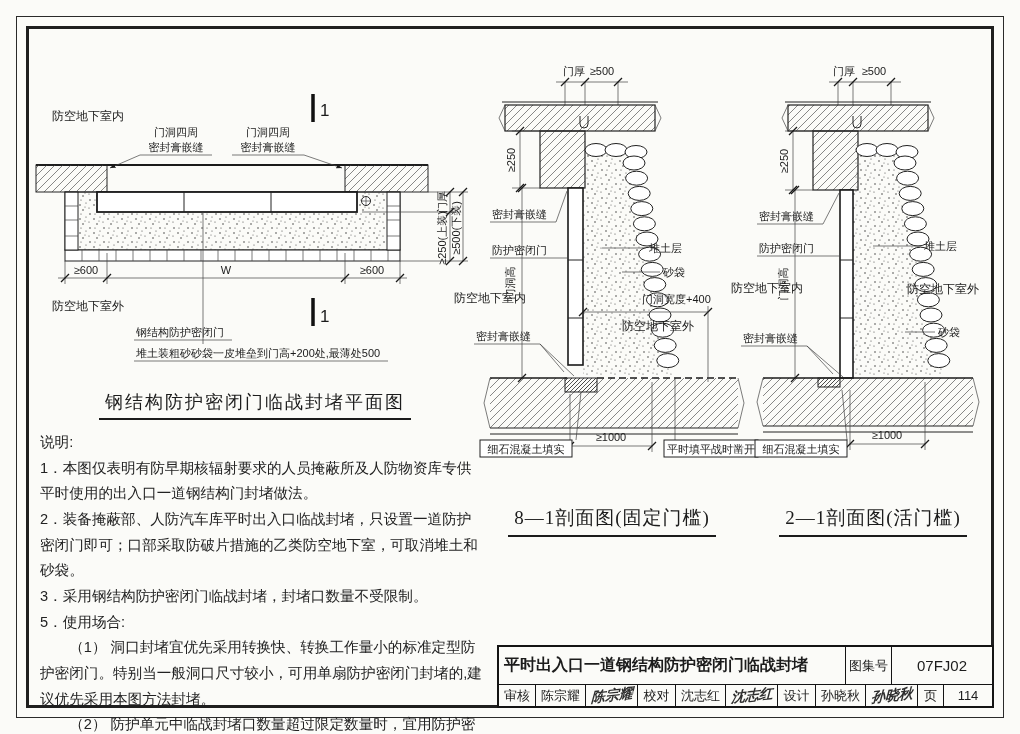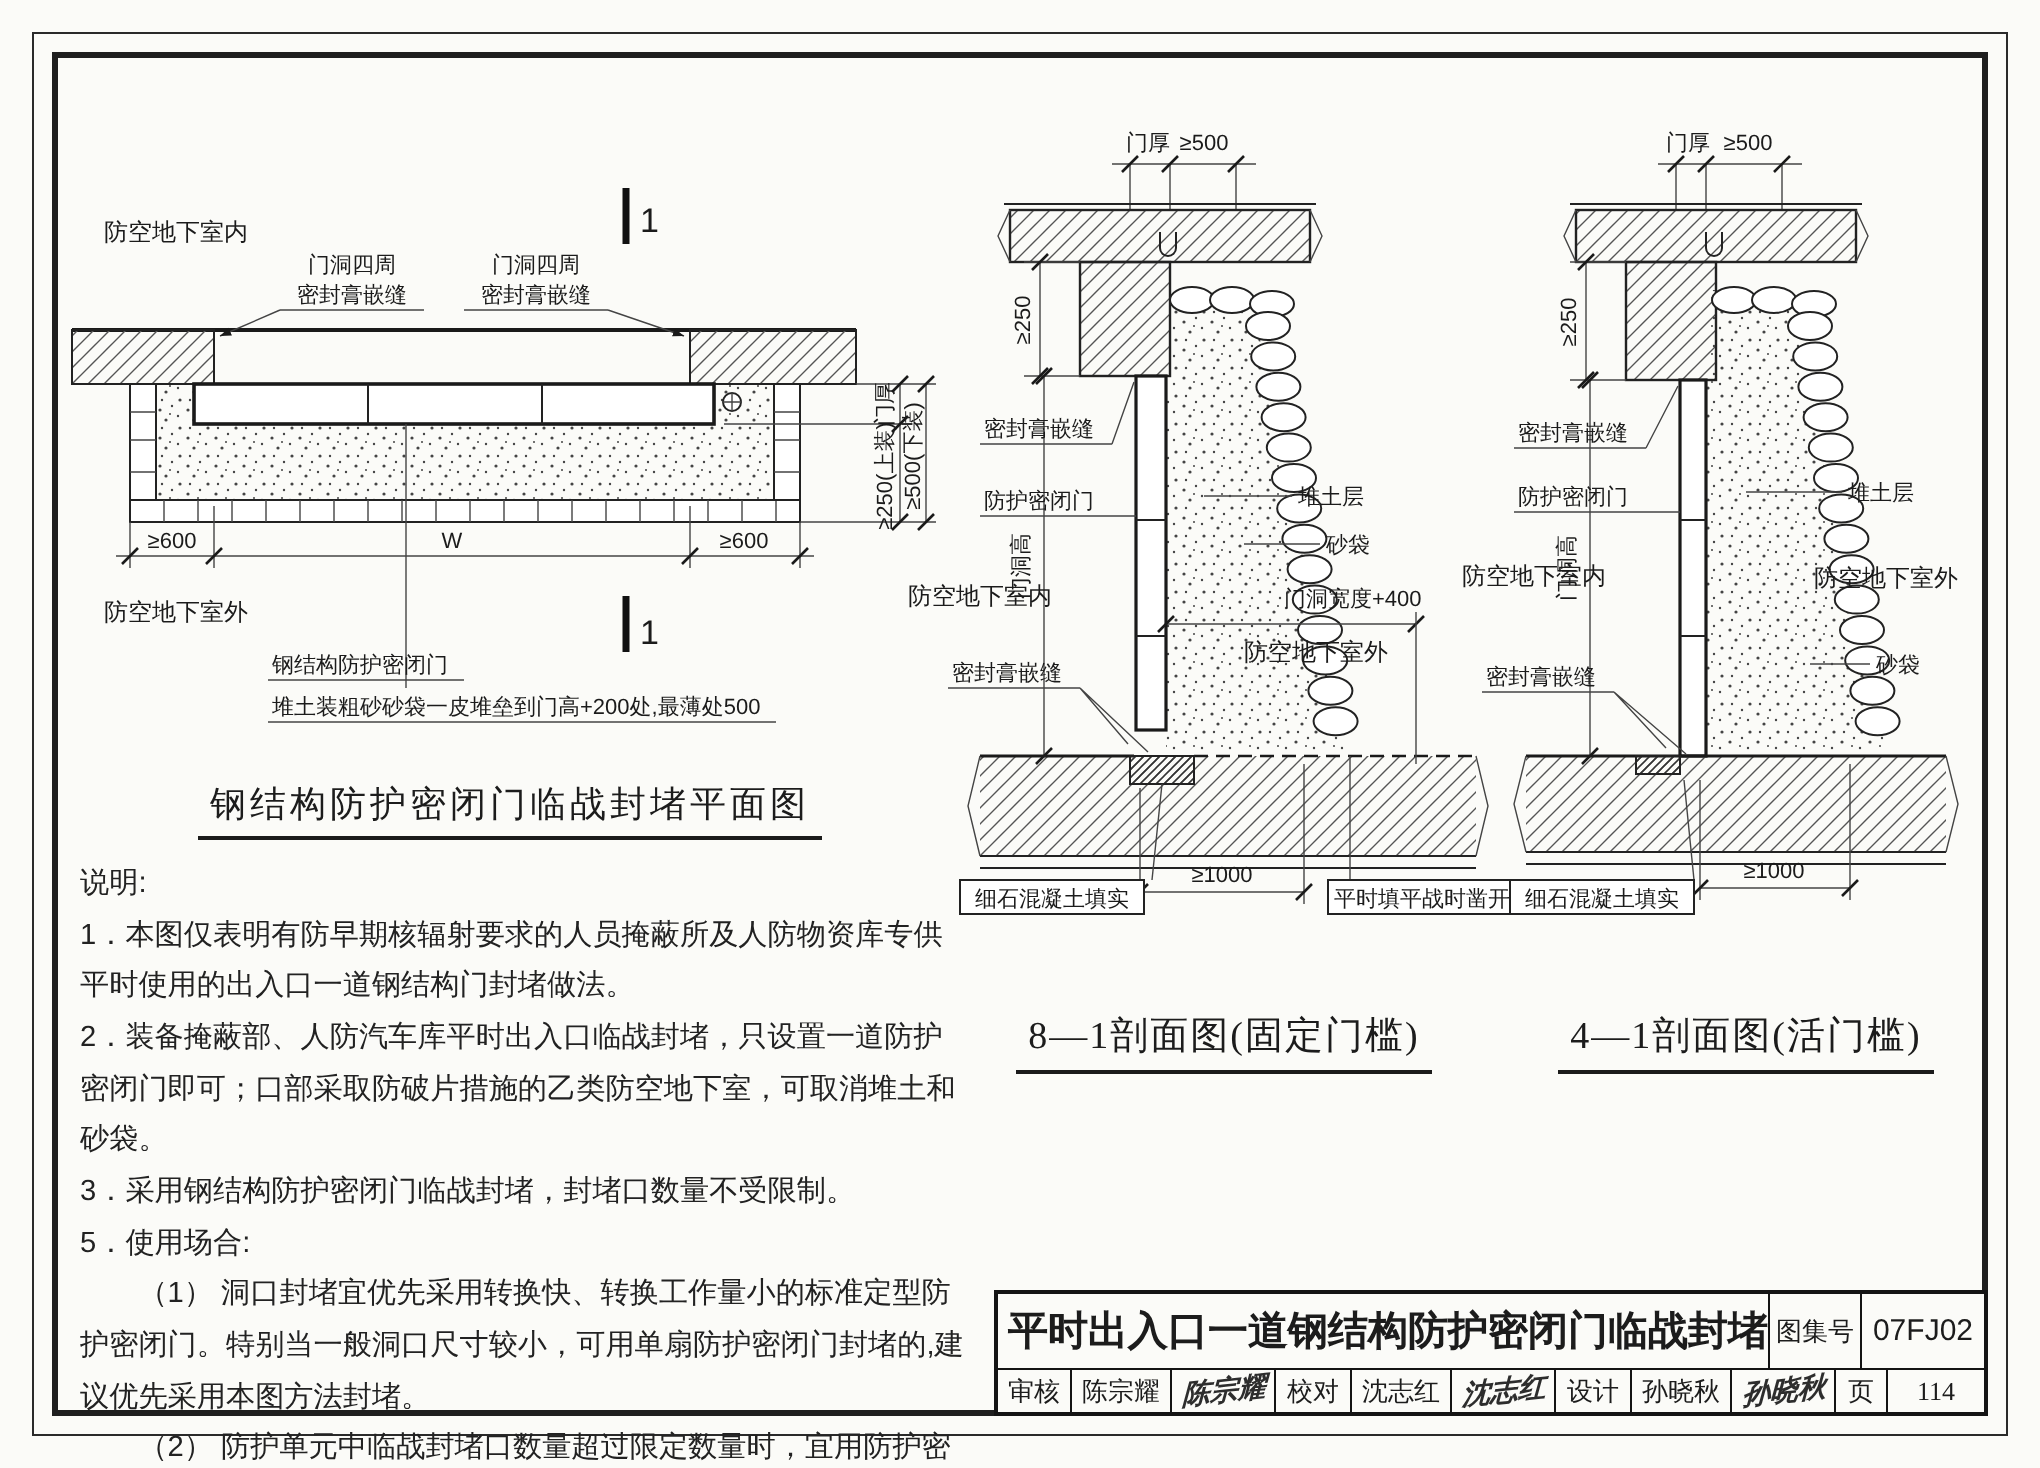--- a/index.html
+++ b/index.html
@@ -21,23 +21,23 @@
   .caption span{display:inline-block;border-bottom:2px solid #1b1b1b;padding:0 6px 4px;font-family:Liberation Serif, serif;}
   .plan-cap{left:60px;top:390px;width:390px;font-size:18px;letter-spacing:2px;}
   .sec-cap1{left:492px;top:505px;width:240px;font-size:19px;letter-spacing:1px;}
   .sec-cap2{left:763px;top:505px;width:220px;font-size:19px;letter-spacing:1px;}
   .notes{position:absolute;left:40px;top:430px;width:444px;font-size:14.6px;line-height:1.76;color:#222;}
   .notes p{margin:0;}
   .notes p.ind{text-indent:2em;}
   .tblock{position:absolute;left:497px;top:645px;width:497px;height:63px;
           border:2.5px solid #141414;box-sizing:border-box;display:flex;flex-direction:column;background:#fbfbf8;}
   .tb-r1{flex:0 0 37px;display:flex;border-bottom:1.5px solid #141414;}
-  .tb-r2{flex:1;display:flex;align-items:flex-end;font-family:Liberation Serif, serif;}
+  .tb-r2{flex:1;display:flex;align-items:flex-end;}
   .tb-title{flex:0 0 346px;display:flex;align-items:center;padding-left:5px;
-            font-size:20px;font-weight:bold;white-space:nowrap;box-sizing:border-box;}
+            font-size:16px;font-weight:bold;white-space:nowrap;box-sizing:border-box;}
   .tb-cell{display:flex;align-items:center;justify-content:center;box-sizing:border-box;
            border-left:1.5px solid #141414;height:100%;font-size:13px;}
   .tb-r2 .tb-cell:first-child{border-left:none;}
   .sig{font-style:italic;font-weight:600;display:inline-block;transform:rotate(-6deg) skewX(-8deg);
        font-size:14px;opacity:.92;white-space:nowrap;}
 </style>
 </head>
 <body>
 
 <div class="sheet">
@@ -343,21 +343,21 @@
       <path class="thin" d="M127,330 V390 M202,322 V390"></path>
       <line x1="127" y1="384" x2="202" y2="384" class="thin"></line>
       <path class="tk" d="M123,388 L131,380 M198,388 L206,380"></path>
       <text x="164" y="379" text-anchor="middle">≥1000</text>
       <path class="thin" d="M124,380 L119,330"></path>
       <rect x="32" y="380" width="92" height="17" fill="#fff" stroke="#222" stroke-width="1"></rect>
       <text x="78" y="393" text-anchor="middle">细石混凝土填实</text>
     </g>
   </svg>
   <div class="caption sec-cap2">
-    <span>4—1剖面图(活门槛)</span>
+    <span>2—1剖面图(活门槛)</span>
   </div>
 
   <div class="notes">
     <p>说明:</p>
     <p>1．本图仅表明有防早期核辐射要求的人员掩蔽所及人防物资库专供平时使用的出入口一道钢结构门封堵做法。</p>
     <p>2．装备掩蔽部、人防汽车库平时出入口临战封堵，只设置一道防护密闭门即可；口部采取防破片措施的乙类防空地下室，可取消堆土和砂袋。</p>
     <p>3．采用钢结构防护密闭门临战封堵，封堵口数量不受限制。</p>
     <p>5．使用场合:</p>
     <p class="ind">（1） 洞口封堵宜优先采用转换快、转换工作量小的标准定型防护密闭门。特别当一般洞口尺寸较小，可用单扇防护密闭门封堵的,建议优先采用本图方法封堵。</p>
     <p class="ind">（2） 防护单元中临战封堵口数量超过限定数量时，宜用防护密闭门封堵做法。</p>

